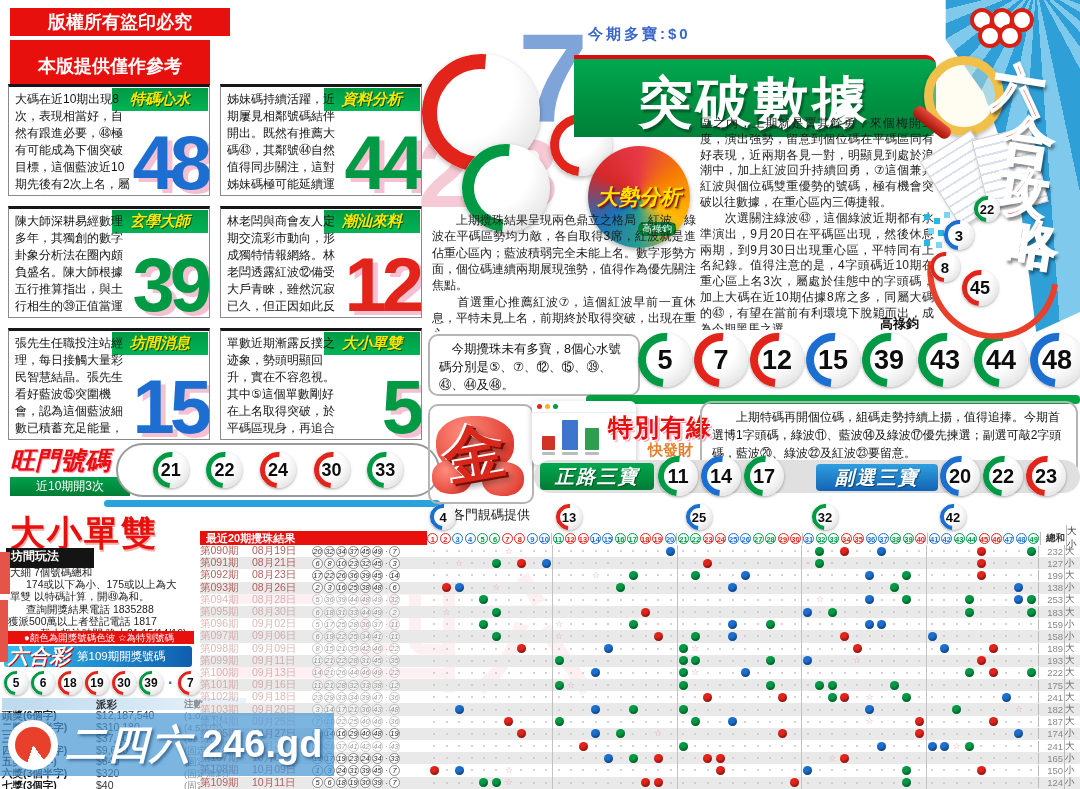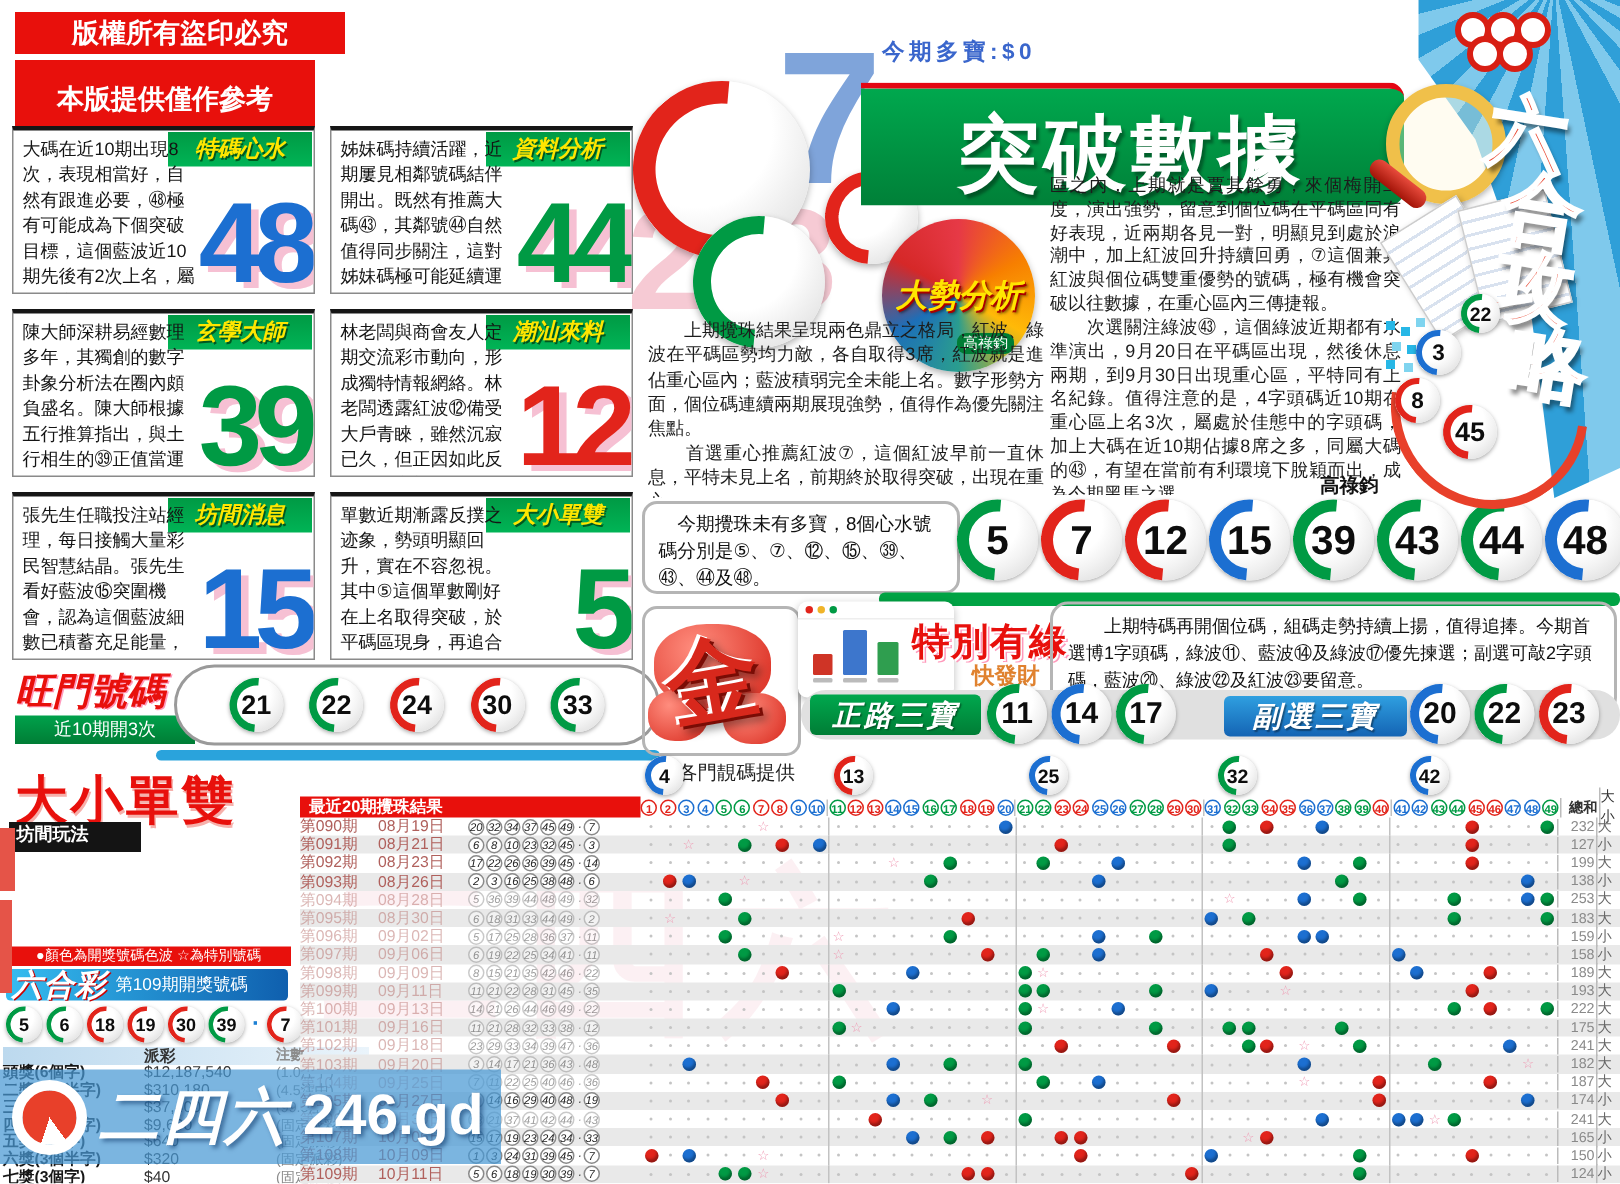--- a/index.html
+++ b/index.html
@@ -388,20 +388,28 @@
         </div>
         <div class="ball" style="height: 36px; width: 36px; left: 44px; top: 270px;">
           <i class="ring" style="border-width: 5px; border-top-color: rgb(226, 36, 27); border-left-color: rgb(226, 36, 27);"></i>
           <b class="bn" style="font-size: 18px;">45</b>
         </div>
       </div>
   </div>
 
   <div id="map-title">大小單雙</div>
   <div id="how-bar">坊間玩法</div>
+  <div id="play-lines">
+      <div style="padding-left: 2px;">大細 7個號碼總和</div>
+      <div style="padding-left: 18px;">174或以下為小、175或以上為大</div>
+      <div style="padding-left: 2px;">單雙 以特碼計算，開㊾為和。</div>
+      <div style="padding-left: 18px;">查詢開獎結果電話 1835288</div>
+      <div style="padding-left: 0px;">獲派500萬以上者登記電話 1817</div>
+      <div style="padding-left: 32px;">截止投注時間 晚上21:15(14/10)</div>
+    </div>
   <div id="legend-bar">●顏色為開獎號碼色波 ☆為特別號碼</div>
   <div id="lotto-band">
     <span class="l">六合彩</span>
     <span class="r">第109期開獎號碼</span>
   </div>
   <div id="result-balls">
       <div class="ball" style="height: 24px; width: 24px;">
         <i class="ring" style="border-width: 3px; border-top-color: rgb(0, 154, 68); border-left-color: rgb(0, 154, 68);"></i>
         <b class="bn" style="font-size: 12px;">5</b>
       </div>

